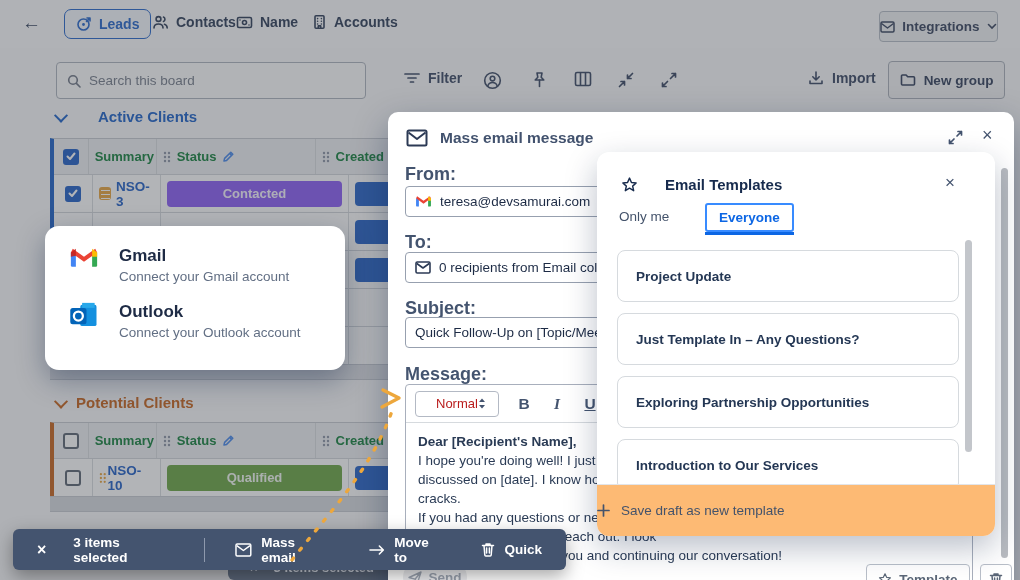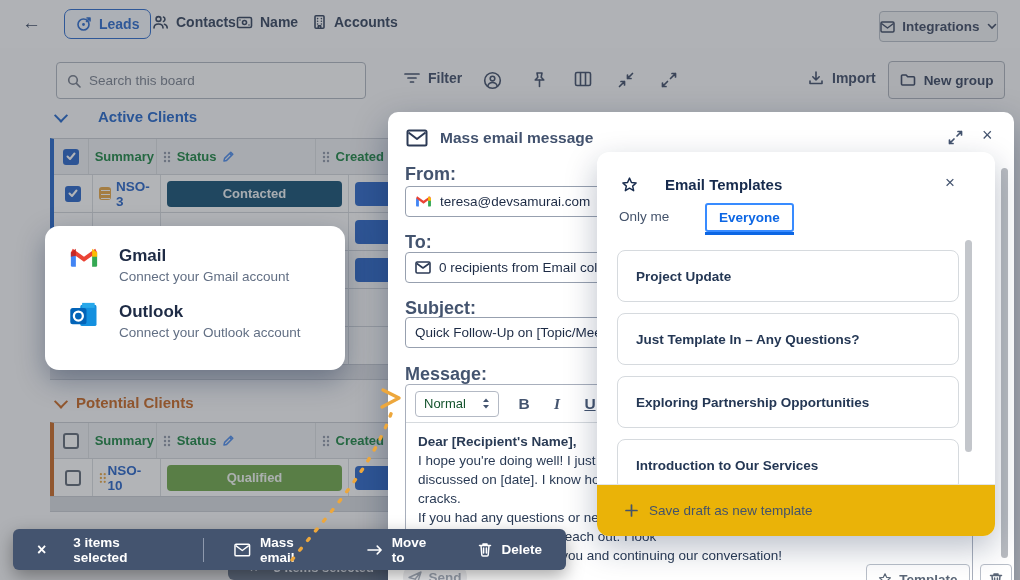--- a/index.html
+++ b/index.html
@@ -35,21 +35,21 @@
   .trow { display:flex; height:38px; border-bottom:1px solid #d3d6db; background:#fff; }
   .trow.head { height:36px; background:#eef0f3; font-weight:700; color:#15803d; font-size:13px; }
   .tcell { display:flex; align-items:center; border-left:1px solid #d9dce0; height:100%; padding:0 6px; position:relative; }
   .tcell.cb { width:38px; justify-content:center; border-left:none; }
   .tcell.summary { width:68px; }
   .tcell.status { width:188px; gap:6px; }
   .tcell.created { flex:1; gap:6px; }
   .cbx { width:16px; height:16px; border:2px solid #5b6472; border-radius:3px; background:#fff; display:flex; align-items:center; justify-content:center; }
   .cbx.checked { background:#2160c7; border-color:#2160c7; }
   .badge { flex:1; height:26px; border-radius:4px; display:flex; align-items:center; justify-content:center; color:rgba(255,255,255,.93); font-size:13px; font-weight:600; }
-  .badge.contacted { background:#0c4a6e; }
+  .badge.contacted { background:#8b5cf6; }
   .badge.qualified { background:#6ba644; }
   .row-key { color:#2160c7; font-weight:700; font-size:13.5px; margin-left:5px; }
   .lead-ic { width:13px; height:13px; border-radius:3px; background:#e8a33d; background-image:repeating-linear-gradient(#fff 0 1.5px, transparent 1.5px 4px); background-size:9px 10px; background-position:2px 3px; background-repeat:no-repeat; }
   .chip { position:absolute; left:6px; top:7px; width:40px; height:24px; border-radius:4px; background:#2563c9; }
   .strip { position:absolute; left:50px; width:340px; height:16px; background:#dfe2e6; border-top:1px solid #c6cad1; border-bottom:1px solid #c6cad1; }
   .strip.a { top:364px; }
   .strip.p { top:496px; background:#d8dbdf; }
 
   
   .dim { position:absolute; inset:0; background:rgba(62,67,74,.40); z-index:5; pointer-events:none; }
@@ -63,21 +63,21 @@
   
   .modal { position:absolute; left:388px; top:112px; width:626px; height:500px; background:#fff; border-radius:10px; box-shadow:0 12px 34px rgba(9,30,66,.35); z-index:12; }
   .modal-title-row { position:absolute; left:18px; top:17px; display:flex; align-items:center; gap:12px; color:#2c3a55; }
   .modal-title { font-size:15.5px; font-weight:600; color:#42526e; }
   .modal-expand { position:absolute; left:560px; top:18px; color:#44546f; cursor:pointer; }
   .modal-close { position:absolute; left:594px; top:13px; font-size:18px; color:#44546f; cursor:pointer; }
   .f-label { position:absolute; left:17px; font-size:18px; font-weight:700; color:#44546f; }
   .f-input { position:absolute; left:17px; width:568px; height:31px; border:1px solid #97a0af; border-radius:4px; display:flex; align-items:center; gap:8px; padding:0 9px; font-size:13.5px; color:#1d2b45; background:#fff; white-space:nowrap; overflow:hidden; }
   .editor { position:absolute; left:17px; top:272px; width:568px; height:236px; border:1px solid #a8afbc; border-radius:4px; background:#fff; }
   .ed-toolbar { display:flex; align-items:center; gap:17px; height:38px; padding:0 9px; border-bottom:1px solid #d6dade; }
-  .ed-select { width:84px; height:26px; border:1px solid #b3b9c4; border-radius:4px; display:flex; align-items:center; justify-content:space-between; padding:0 8px; font-size:13px; color:#14532d; }
+  .ed-select { width:84px; height:26px; border:1px solid #b3b9c4; border-radius:4px; display:flex; align-items:center; justify-content:space-between; padding:0 20px; font-size:13px; color:#b91c1c; }
   .ed-btn { font-size:15.5px; font-weight:700; color:#44546f; width:16px; text-align:center; cursor:pointer; }
   .ed-btn.i { font-style:italic; font-family:"Liberation Serif", serif; }
   .ed-btn.u { text-decoration:underline; }
   .ed-btn.s { text-decoration:line-through; font-weight:600; }
   .ed-body { padding:9px 12px; font-size:13.5px; color:#2a3b55; line-height:19px; white-space:nowrap; overflow:hidden; }
   .ed-line.b { font-weight:700; }
   .modal-scroll { position:absolute; left:613px; top:56px; width:7px; height:390px; background:#b9bcc1; border-radius:4px; }
   .send-btn { position:absolute; left:15px; top:450px; width:64px; height:30px; background:#ebecef; border-radius:16px; display:flex; align-items:center; justify-content:center; gap:6px; color:#99a1ae; font-size:13.5px; font-weight:600; }
   .template-btn { position:absolute; left:478px; top:452px; width:104px; height:30px; border:1px solid #b9bfc9; border-radius:4px; display:flex; align-items:center; justify-content:center; gap:7px; color:#5b6778; font-size:13.5px; font-weight:600; background:#fff; }
   .trash-btn { position:absolute; left:592px; top:452px; width:32px; height:30px; border:1px solid #b9bfc9; border-radius:4px; display:flex; align-items:center; justify-content:center; color:#5b6778; background:#fff; }
@@ -87,21 +87,21 @@
   .tpl-head { position:absolute; left:24px; top:24px; display:flex; align-items:flex-end; gap:27px; }
   .tpl-title { font-size:15px; font-weight:700; color:#172b4d; }
   .tpl-close { position:absolute; left:348px; top:21px; font-size:17px; color:#44546f; cursor:pointer; }
   .tpl-tab { position:absolute; top:57px; font-size:13.5px; color:#44536b; cursor:pointer; }
   .tpl-tab.me { left:22px; }
   .tpl-tab.everyone { left:108px; top:51px; padding:5px 12px; border:2px solid #388bff; border-radius:3px; color:#0c66e4; font-weight:600; }
   .tpl-tab.everyone::after { content:""; position:absolute; left:-2px; right:-2px; bottom:-5px; height:3px; background:#0c66e4; }
   .tpl-list { position:absolute; left:20px; top:98px; width:342px; }
   .tpl-card { height:52px; margin-bottom:11px; border:1px solid #d6dade; border-radius:8px; display:flex; align-items:center; padding-left:18px; font-size:13.5px; font-weight:600; color:#243754; background:#fff; cursor:pointer; }
   .tpl-scroll { position:absolute; left:368px; top:88px; width:7px; height:212px; background:#c3c6cb; border-radius:4px; }
-  .tpl-footer { position:absolute; left:0; bottom:0; width:100%; height:52px; border-top:1px solid #e2e5e9; display:flex; align-items:center; gap:11px; padding-left:28px; color:#44536b; font-size:13.5px; background:#eab308; border-radius:0 0 12px 12px; cursor:pointer; }
+  .tpl-footer { position:absolute; left:0; bottom:0; width:100%; height:52px; border-top:1px solid #e2e5e9; display:flex; align-items:center; gap:11px; color:#44536b; font-size:13.5px; background:#fdba74; border-radius:0 0 12px 12px; cursor:pointer; }
 
   
   .dup-bar { position:absolute; left:228px; top:554px; width:330px; height:26px; background:#566173; border-radius:6px; z-index:11; display:flex; align-items:center; gap:16px; padding-left:22px; color:#c3c8d2; font-size:13px; font-weight:600; }
   .sel-bar { position:absolute; left:13px; top:529px; width:553px; height:41px; background:#44546f; border-radius:6px; box-shadow:0 6px 18px rgba(0,0,0,.35); z-index:20; display:flex; align-items:center; padding:0 24px; color:#fff; font-size:13.5px; font-weight:600; }
   .sel-x { font-size:16px; cursor:pointer; }
   .sel-count { margin-left:27px; }
   .sel-div { width:1px; height:24px; background:#8e99ad; margin:0 30px 0 28px; }
   .sel-act { display:flex; align-items:center; gap:9px; cursor:pointer; }
   .sel-act + .sel-act { margin-left:37px; }
 
@@ -577,21 +577,21 @@
     <span class="sel-act">
       <svg class="ic" width="16" height="12" viewBox="0 0 16 12" fill="none" stroke="#fff" stroke-width="1.6" stroke-linecap="round" stroke-linejoin="round">
           <path d="M1 6h13M10.5 2l4 4-4 4"></path>
         </svg>
       <span>Move to</span>
     </span>
     <span class="sel-act">
       <svg class="ic" width="14" height="15" viewBox="0 0 14 15" fill="none" stroke="#fff" stroke-width="1.5" stroke-linecap="round" stroke-linejoin="round">
           <path d="M1.5 3.5h11M5 3.5V2h4v1.5M3 3.5l.8 9.5a1 1 0 001 .9h4.4a1 1 0 001-.9l.8-9.5M5.6 6v5M8.4 6v5"></path>
         </svg>
-      <span>Delete</span>
+      <span>Quick</span>
     </span>
   </div>
 
   <svg class="arrow-layer" width="1020" height="580" viewBox="0 0 1020 580">
     <path d="M 292 560 C 326 516, 374 468, 394 405" fill="none" stroke="#eda73c" stroke-width="3.4" stroke-linecap="round" stroke-dasharray="2.5 10"></path>
     <path d="M 383 390 L 399 398 L 382 407" fill="none" stroke="#eda73c" stroke-width="3.4" stroke-linecap="round" stroke-linejoin="round"></path>
   </svg>
 
 </div>
 

